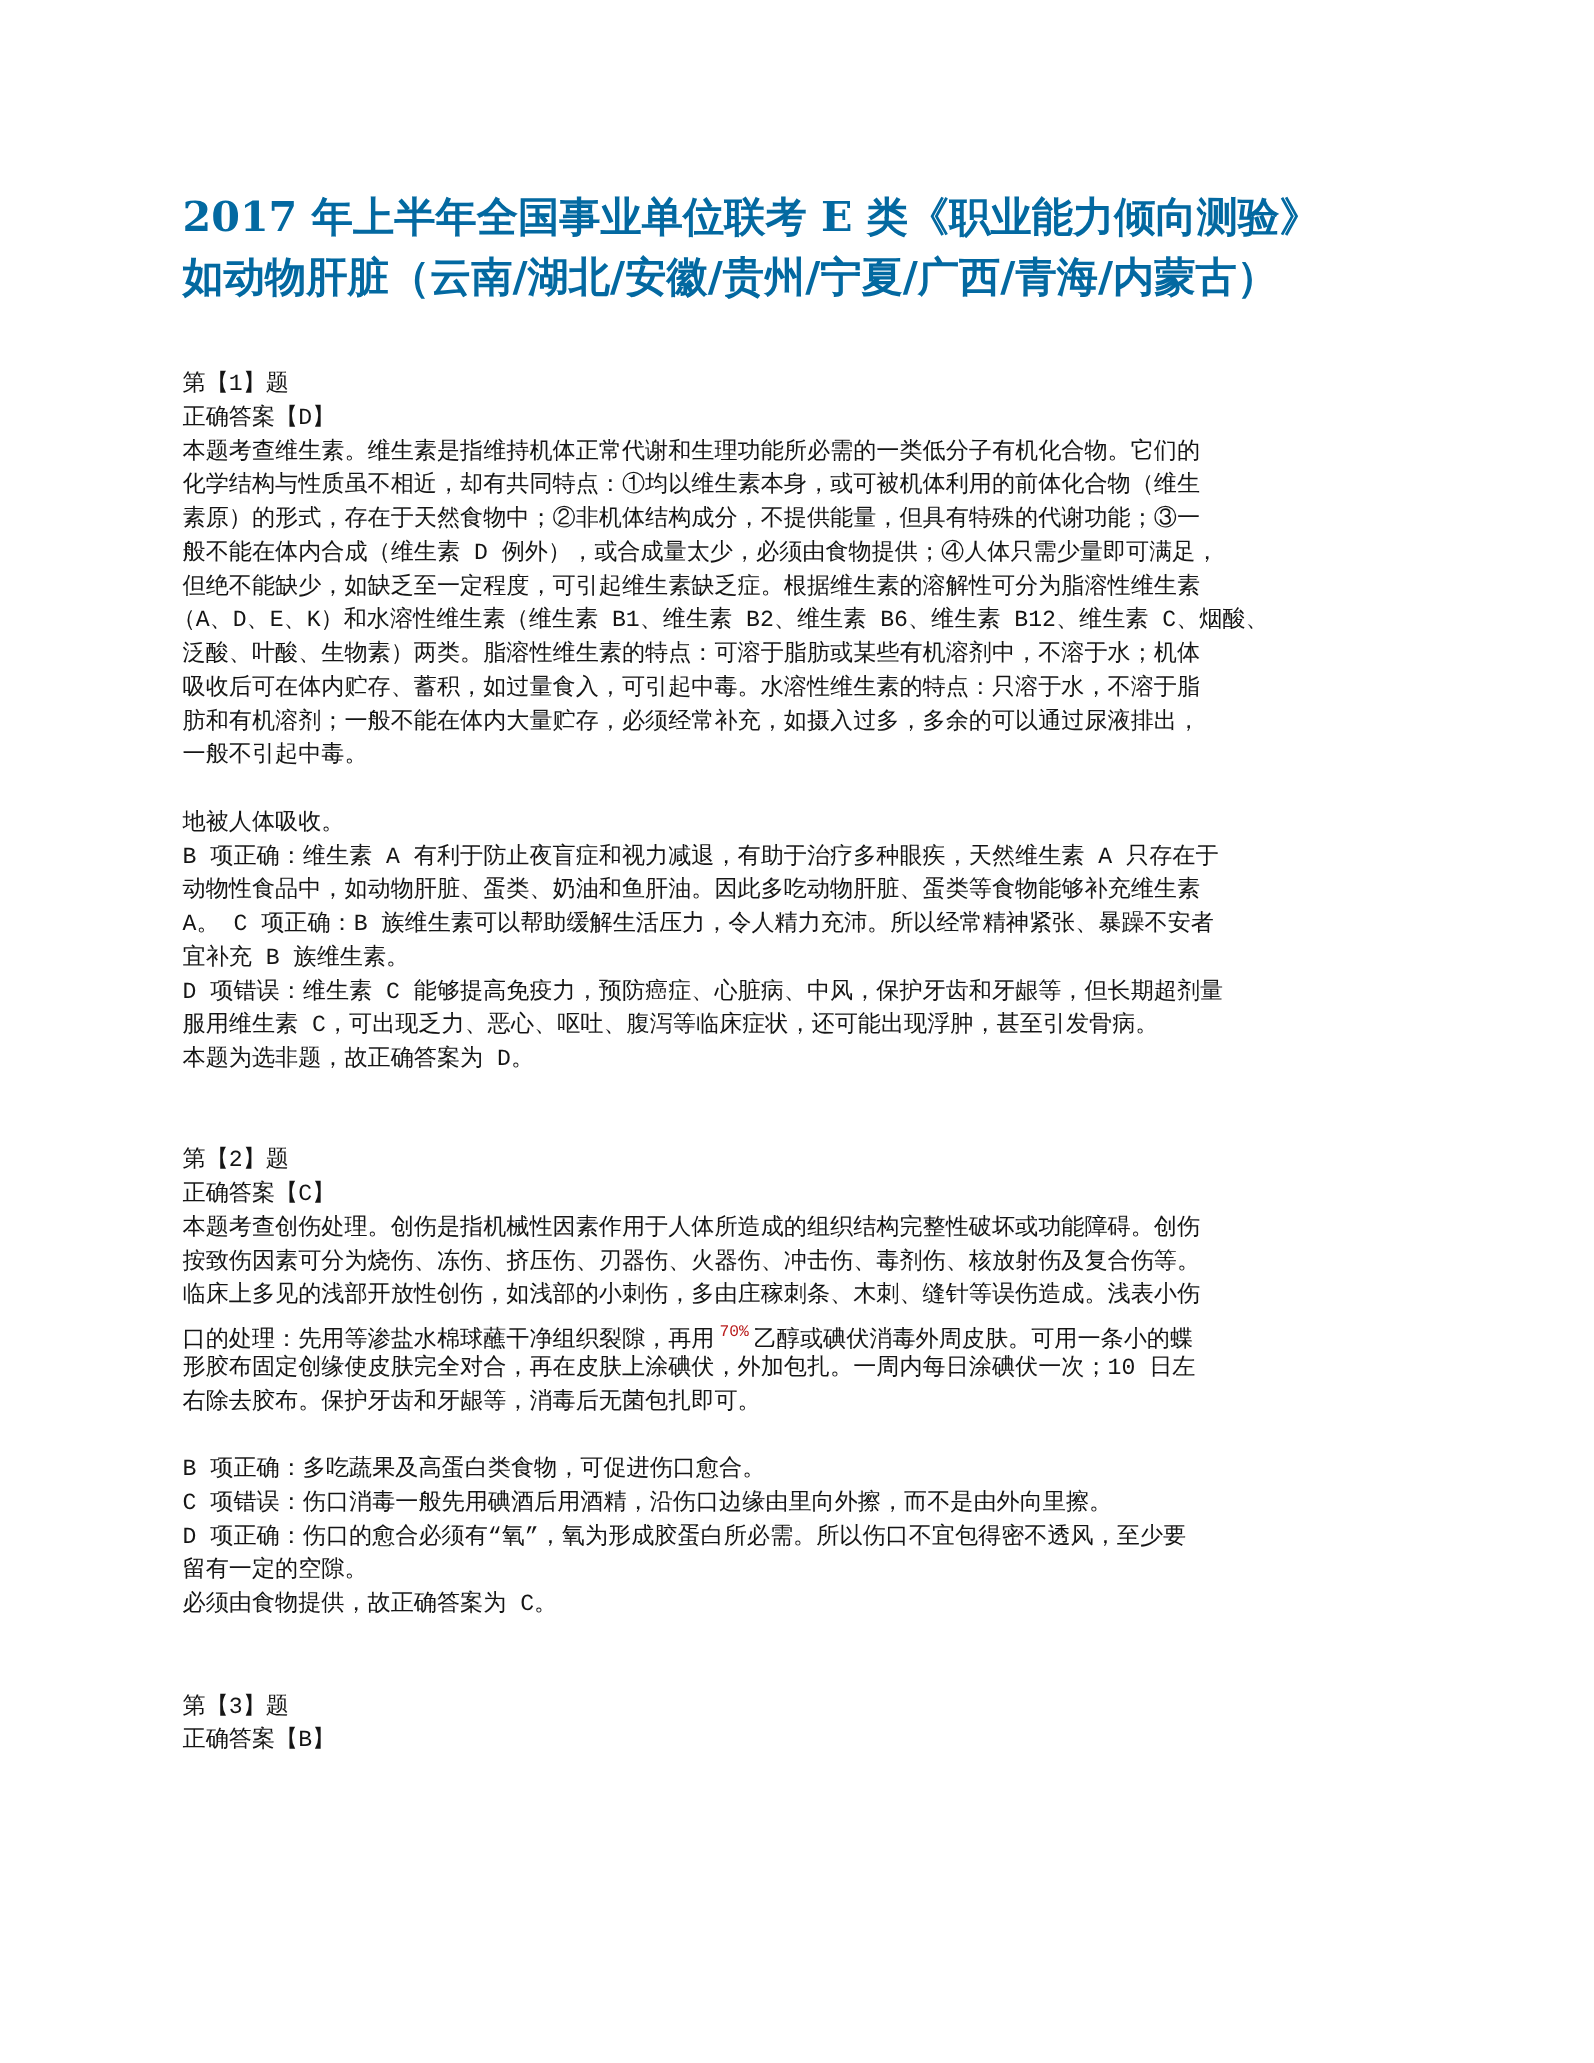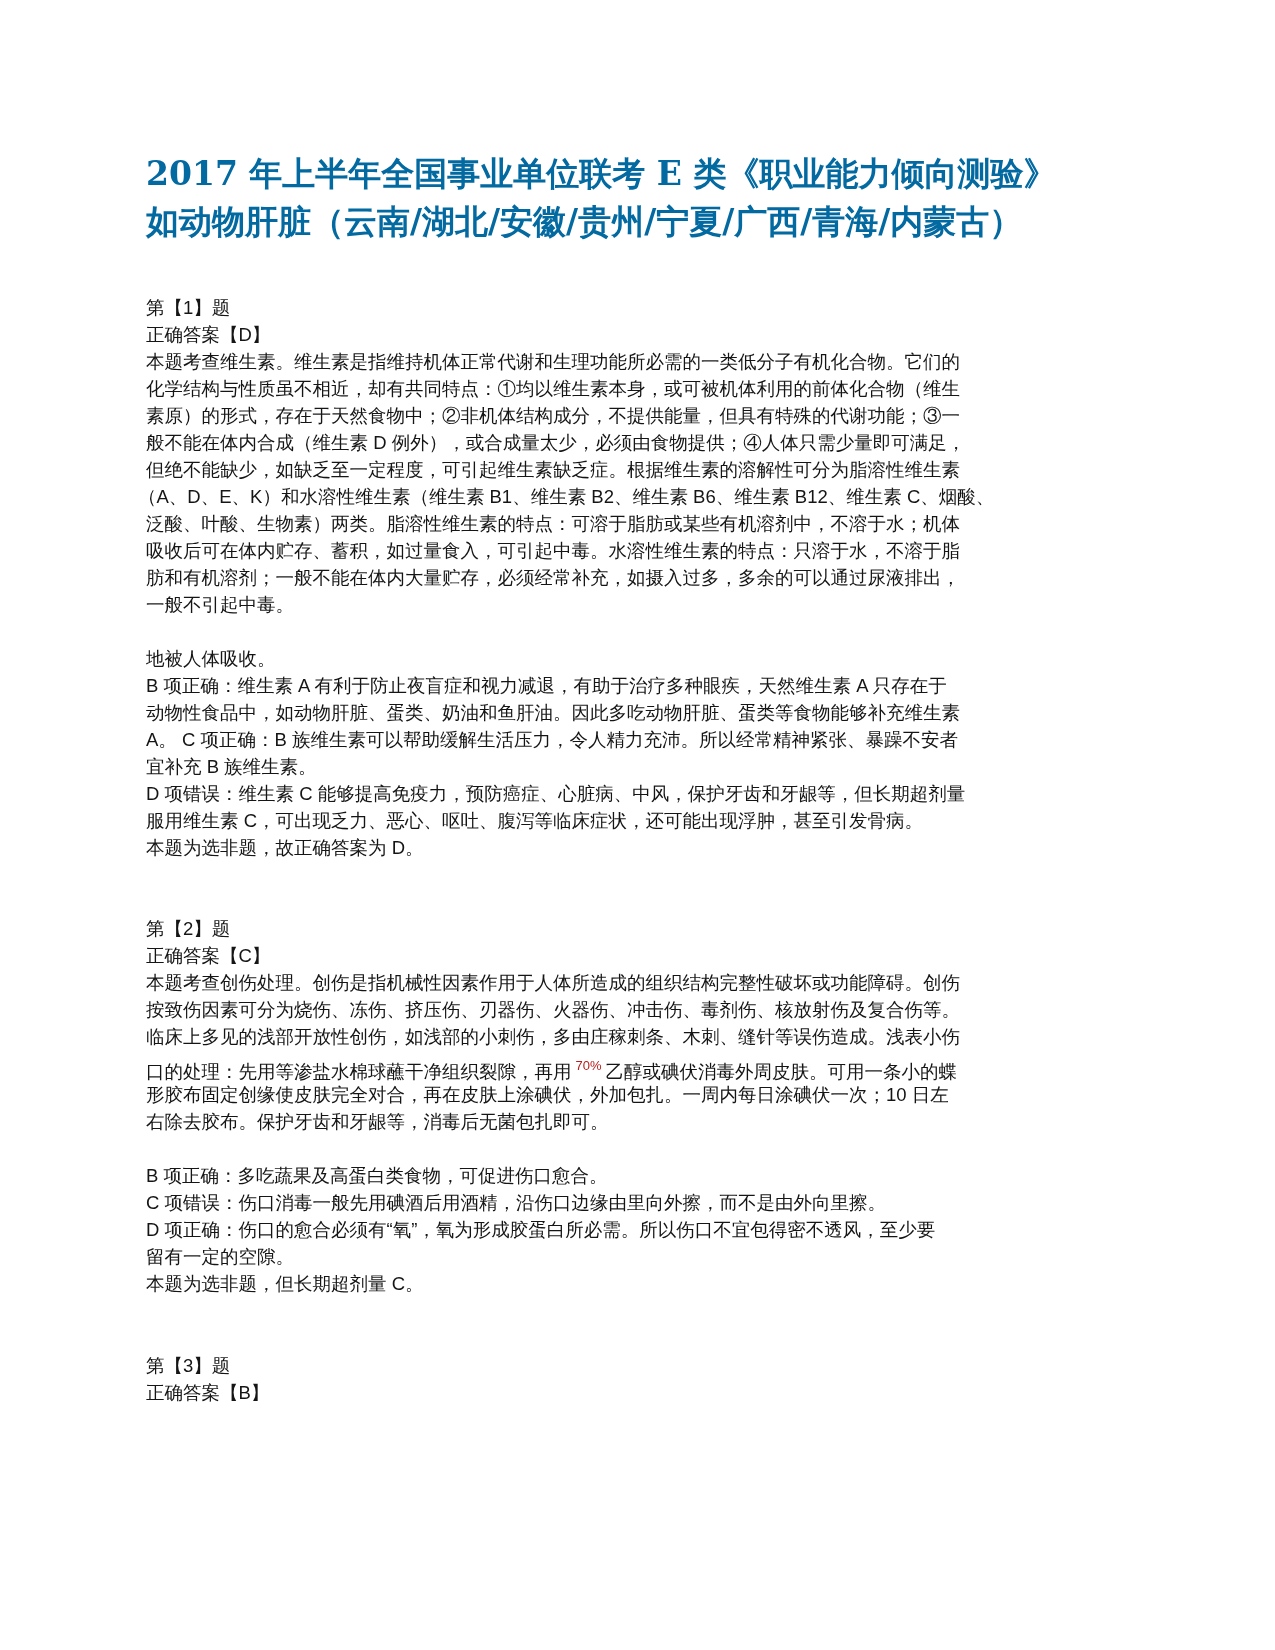--- a/index.html
+++ b/index.html
@@ -1,20 +1,20 @@
 <!DOCTYPE html>
 <html><head>
 <meta charset="utf-8">
 <style>
   html, body { margin:0; padding:0; background:#ffffff; }
   body { width:1275px; height:1650px; position:relative; overflow:hidden; color:#111; }
   .page { position:absolute; left:0; top:0; width:1275px; height:1650px; background:#fff; }
   .title { position:absolute; left:146px; top:150px; width:980px; font-family:"DejaVu Serif", serif; font-weight:bold; font-size:33px; line-height:48px; color:#0369a1; letter-spacing:0px; }
   .title div { white-space:nowrap; }
-  .line { position:absolute; left:146px; font-family:Liberation Sans, sans-serif; font-size:18.5px; line-height:27px; color:#151515; white-space:nowrap; }
+  .line { position:absolute; left:146px; font-family:Liberation Mono, monospace; font-size:18.5px; line-height:27px; color:#151515; white-space:nowrap; }
   .pct { font-size:13px; color:#b91c1c; vertical-align:8px; margin:0 4px; }
 </style>
 </head>
 <body>
 
 <div class="page">
 
   <div class="title">
     <div>2017 年上半年全国事业单位联考 E 类《职业能力倾向测验》</div>
     <div>如动物肝脏（云南/湖北/安徽/贵州/宁夏/广西/青海/内蒙古）</div>
@@ -48,18 +48,18 @@
   <div class="line" style="top:1023px">临床上多见的浅部开放性创伤，如浅部的小刺伤，多由庄稼刺条、木刺、缝针等误伤造成。浅表小伤</div>
   <div class="line" style="top:1052px">
     <span>口的处理：先用等渗盐水棉球蘸干净组织裂隙，再用</span><span class="pct">70%</span><span>乙醇或碘伏消毒外周皮肤。可用一条小的蝶</span>
   </div>
   <div class="line" style="top:1081px">形胶布固定创缘使皮肤完全对合，再在皮肤上涂碘伏，外加包扎。一周内每日涂碘伏一次；10  日左</div>
   <div class="line" style="top:1108px">右除去胶布。保护牙齿和牙龈等，消毒后无菌包扎即可。</div>
   <div class="line" style="top:1162px">B  项正确：多吃蔬果及高蛋白类食物，可促进伤口愈合。</div>
   <div class="line" style="top:1189px">C  项错误：伤口消毒一般先用碘酒后用酒精，沿伤口边缘由里向外擦，而不是由外向里擦。</div>
   <div class="line" style="top:1216px">D  项正确：伤口的愈合必须有“氧”，氧为形成胶蛋白所必需。所以伤口不宜包得密不透风，至少要</div>
   <div class="line" style="top:1243px">留有一定的空隙。</div>
-  <div class="line" style="top:1270px">本题为选非题，但长期超剂量 C。</div>
+  <div class="line" style="top:1270px">必须由食物提供，故正确答案为 C。</div>
 
   <div class="line" style="top:1352px">第【3】题</div>
   <div class="line" style="top:1379px">正确答案【B】</div>
 
 </div>
 
 </body></html>

